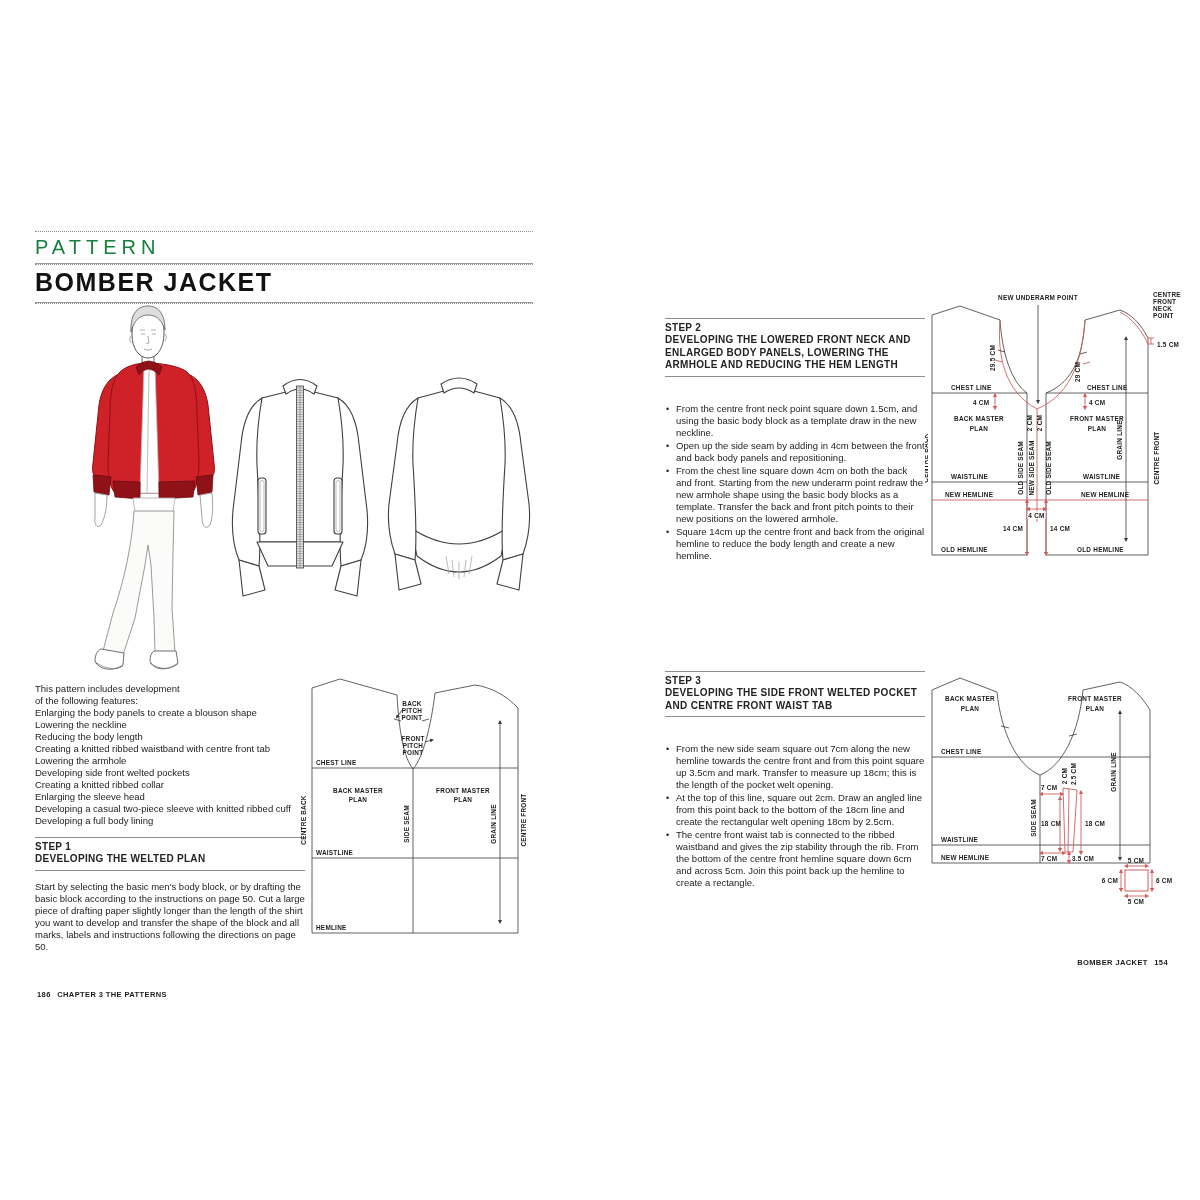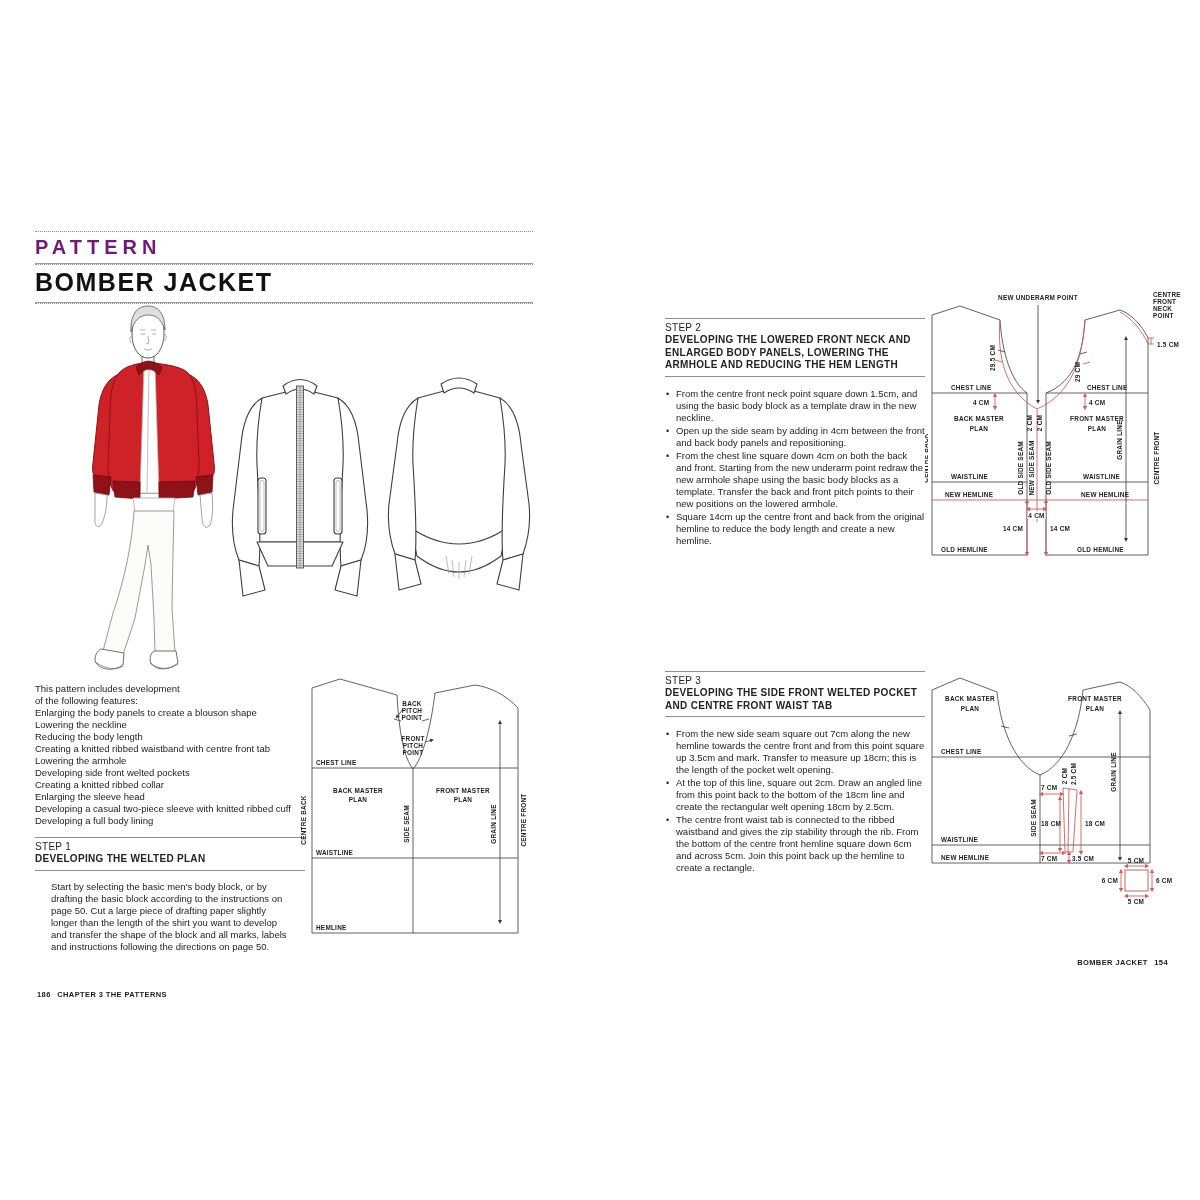--- a/index.html
+++ b/index.html
@@ -3,32 +3,32 @@
 <meta charset="utf-8">
 <style>
   html,body{margin:0;padding:0;background:#fff;}
   .sheet{position:relative;width:1200px;height:1200px;background:#ffffff;overflow:hidden;
          font-family:"Liberation Sans",sans-serif;color:#232323;}
   .abs{position:absolute;}
   
   .title-block{left:35px;top:231px;width:498px;}
   .rule-d{border-top:1px dotted #8f8f8f;height:0;}
   .rule-s{border-top:1px solid #9c9c9c;height:0;}
-  .kicker{font-size:20px;letter-spacing:5px;color:#701a75;padding:4px 0 4px;font-weight:bold;}
+  .kicker{font-size:20px;letter-spacing:5px;color:#15803d;padding:4px 0 4px;}
   .title{font-size:25px;font-weight:700;letter-spacing:1.5px;color:#121212;padding:3px 0 5px;}
   
   .feat{left:35px;top:683px;width:275px;font-size:9.5px;line-height:12px;}
   .feat-line{white-space:nowrap;}
   .bold{font-weight:400;}
   .step{border-top:1px solid #8f8f8f;padding-top:3px;}
-  .step-label{font-weight:400;font-size:10px;letter-spacing:.3px;}
+  .step-label{font-weight:700;font-size:10px;letter-spacing:.3px;}
   .step-heading{font-weight:700;font-size:10px;letter-spacing:.3px;line-height:12.5px;
                 border-bottom:1px solid #8f8f8f;padding:1px 0 4px;}
-  .body-text{font-size:9.5px;line-height:12px;margin:10px 16px 0;}
-  .bullets{margin-top:11px;}
+  .body-text{font-size:9.5px;line-height:12px;margin:10px 0 0;}
+  .bullets{margin-top:26px;}
   .bullet{position:relative;padding-left:11px;margin-bottom:1px;font-size:9.5px;line-height:12px;}
   .bullet::before{content:"•";position:absolute;left:1px;top:0;font-size:9px;color:#222;}
   .step1{left:35px;top:837px;width:270px;}
   .step2{left:665px;top:318px;width:260px;}
   .step3{left:665px;top:671px;width:260px;}
   
   .footer{font-size:7.5px;font-weight:700;letter-spacing:.4px;color:#1c1c1c;}
   .footer-left{left:35px;top:958px;margin-top:32px;}
   .footer-right{left:900px;top:958px;width:270px;text-align:right;}
   .footer span{margin:0 2px;}

